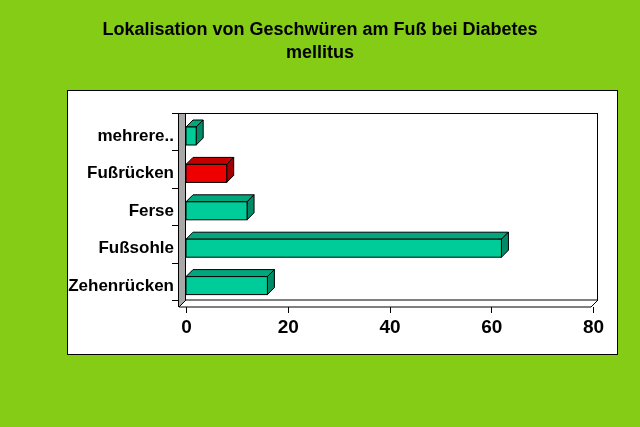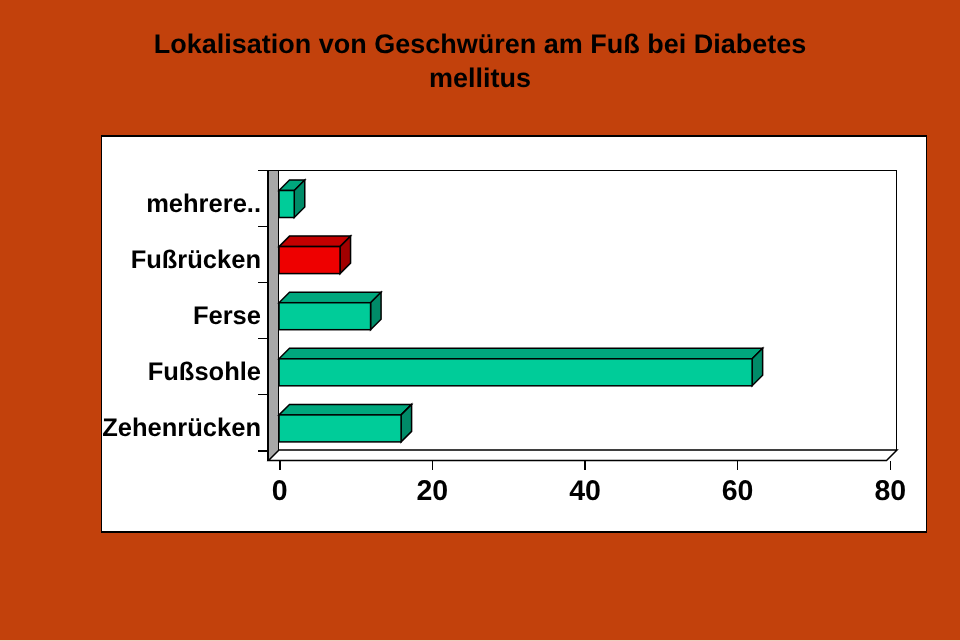--- a/index.html
+++ b/index.html
@@ -1,19 +1,19 @@
 <!DOCTYPE html>
 <html><head>
 <meta charset="utf-8">
 <style>
   html,body{margin:0;padding:0;background:#fff;}
   #canvas{
     position:relative;
     width:640px;height:427px;
-    background:#c2410c;
+    background:#84cc16;
     overflow:hidden;
     font-family:"Liberation Sans", sans-serif;
   }
   #chart-title{
     position:absolute;
     top:18px;left:0;width:640px;
     text-align:center;
     font-weight:bold;
     font-size:18px;
     line-height:1.3;

